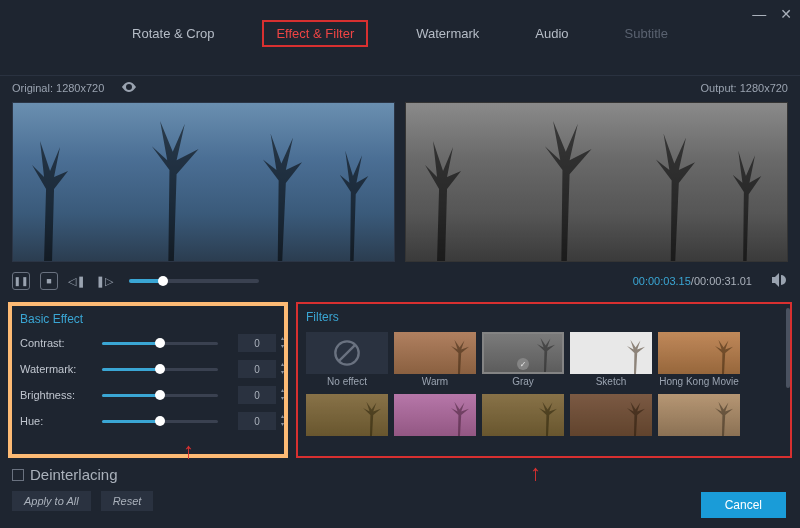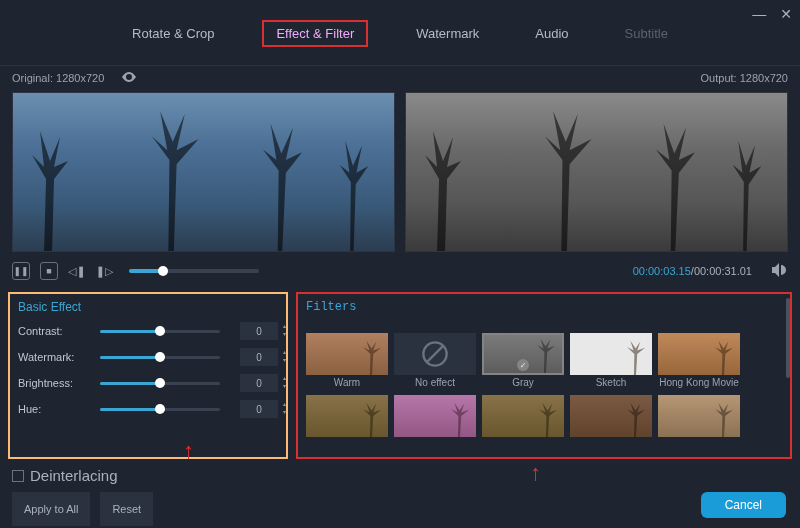--- a/index.html
+++ b/index.html
@@ -1,23 +1,23 @@
 <!DOCTYPE html>
 <html><head>
 <meta charset="utf-8">
 <style>
 * { margin: 0; padding: 0; box-sizing: border-box; font-family: Arial, sans-serif; }
 body { background: #1e2530; color: #aab1bb; width: 800px; height: 528px; overflow: hidden; font-size: 12px; }
 
 .window-controls { position: absolute; top: 6px; right: 8px; display: flex; gap: 14px; z-index: 10; }
 .window-controls span { color: #aab1bb; cursor: pointer; font-size: 14px; }
 
-.tabs { display: flex; justify-content: center; gap: 40px; padding: 20px 0 18px; border-bottom: 1px solid #2a3240; }
+.tabs { display: flex; justify-content: center; gap: 40px; padding: 20px 0 28px; border-bottom: 1px solid #2a3240; }
 .tab { color: #b5bcc6; padding: 6px 8px; cursor: pointer; font-size: 13px; }
-.tab.active { color: #f0abfc; border: 2px solid #d83030; padding: 4px 12px; }
+.tab.active { color: #ef4444; border: 2px solid #d83030; padding: 4px 12px; }
 .tab.disabled { color: #5a6270; }
 
 .info-bar { display: flex; justify-content: space-between; align-items: center; padding: 6px 12px; font-size: 11px; color: #9aa3b0; }
 .info-bar .file { position: absolute; left: 50%; transform: translateX(-50%); }
 .eye { margin-left: 14px; }
 
 .previews { display: flex; gap: 10px; padding: 2px 12px; }
 .preview { flex: 1; height: 160px; background: linear-gradient(to bottom, #6a8fb0 0%, #4b6f95 35%, #3a5a7a 70%, #2b3d50 100%); position: relative; overflow: hidden; border: 1px solid #2b3545; }
 .preview.gray { filter: grayscale(1); }
 .palm { position: absolute; bottom: 0; background: rgba(0,0,0,0.55); }
@@ -31,60 +31,60 @@
 .nav-btn { color: #9aa3b0; font-size: 11px; cursor: pointer; }
 .progress { flex: 0 0 130px; height: 4px; background: #3a4150; border-radius: 2px; position: relative; margin-left: 6px; }
 .progress::before { content: ''; position: absolute; left: 0; top: 0; height: 100%; width: 26%; background: #3aa6d4; border-radius: 2px; }
 .progress::after { content: ''; position: absolute; left: 26%; top: -3px; width: 10px; height: 10px; background: #fff; border-radius: 50%; transform: translateX(-50%); }
 .time { margin-left: auto; font-size: 11px; }
 .time .cur { color: #3aa6d4; padding-left: 24px; }
 .vol { margin-left: 10px; color: #9aa3b0; font-size: 14px; }
 
 .panels { display: flex; padding: 4px 8px; gap: 8px; position: relative; }
 
-.basic { width: 280px; border: 2px solid #fdba74; padding: 6px 8px 4px; }
+.basic { width: 280px; border: 4px solid #fdba74; padding: 6px 8px 4px; }
 .basic h4 { color: #3aa6d4; font-size: 12px; font-weight: normal; margin-bottom: 8px; }
 .slider-row { display: flex; align-items: center; margin-bottom: 8px; gap: 20px; }
 .slider-row label { width: 62px; font-size: 11px; color: #c0c6cf; }
 .slider { flex: 1; height: 3px; background: #3a4150; border-radius: 2px; position: relative; }
 .slider::before { content: ''; position: absolute; left: 0; width: 50%; height: 100%; background: #3aa6d4; border-radius: 2px; }
 .slider::after { content: ''; position: absolute; left: 50%; top: -4px; width: 10px; height: 10px; background: #fff; border-radius: 50%; transform: translateX(-50%); }
 .val { width: 38px; height: 18px; background: #2a3240; display: flex; align-items: center; justify-content: center; font-size: 10px; position: relative; }
 .spinner { position: absolute; right: -8px; top: 0; display: flex; flex-direction: column; font-size: 6px; line-height: 8px; color: #8a92a0; }
 
 .filters { flex: 1; border: 2px solid #d83030; padding: 6px 8px; }
-.filters h4 { color: #3aa6d4; font-size: 12px; font-weight: normal; margin-bottom: 19px; font-family: Liberation Mono, monospace; }
+.filters h4 { color: #3aa6d4; font-size: 12px; font-weight: normal; margin-bottom: 8px; }
 .filter-grid { display: flex; gap: 6px; flex-wrap: wrap; }
 .filter-item { width: 82px; text-align: center; }
 .thumb { width: 82px; height: 42px; background: linear-gradient(to bottom, #b08060, #8a6040); position: relative; overflow: hidden; }
 .thumb.none { background: #2a3240; display: flex; align-items: center; justify-content: center; }
 .thumb.none svg { width: 28px; height: 28px; }
 .thumb.selected { border: 2px solid #3aa6d4; filter: grayscale(1) brightness(0.9); }
 .thumb .check { position: absolute; bottom: 2px; left: 50%; transform: translateX(-50%); width: 12px; height: 12px; background: #3aa6d4; border-radius: 50%; display: flex; align-items: center; justify-content: center; font-size: 8px; color: #fff; }
 .thumb.sketch { background: #e8e8e8; }
 .thumb.hk { filter: sepia(0.3) saturate(1.4); }
 .thumb.row2 { filter: hue-rotate(20deg) brightness(0.85); }
 .thumb .mini-palm { position: absolute; right: 6px; bottom: 0; width: 20px; height: 35px; background: rgba(50,30,10,0.5); clip-path: polygon(40% 100%, 42% 40%, 5% 20%, 38% 30%, 22% 2%, 48% 24%, 72% 4%, 56% 30%, 95% 22%, 56% 40%, 50% 100%); }
 .filter-item span { font-size: 10px; color: #9aa3b0; display: block; margin-top: 2px; height: 12px; }
 
 .scrollbar { position: absolute; right: 10px; top: 10px; width: 4px; height: 80px; background: #4a5260; border-radius: 2px; }
 
 .bottom-controls { display: flex; align-items: center; padding: 4px 12px; gap: 10px; }
 .check-row { display: flex; align-items: center; gap: 6px; font-size: 15px; }
 .check-row .cb { width: 12px; height: 12px; border: 1px solid #6a7280; }
-.btn-small { background: #2a3240; padding: 11px 12px; font-size: 11px; color: #aab1bb; cursor: pointer; border: none; }
+.btn-small { background: #2a3240; padding: 4px 12px; font-size: 11px; color: #aab1bb; cursor: pointer; border: none; font-style: italic; }
 
 .arrows { position: absolute; color: #d83030; font-size: 22px; font-weight: bold; }
 .arrow1 { left: 183px; top: 438px; }
 .arrow2 { left: 530px; top: 460px; }
 
 .footer { position: absolute; bottom: 10px; right: 14px; display: flex; gap: 10px; }
 .btn-main { padding: 6px 24px; font-size: 12px; border: none; cursor: pointer; }
 .ok { background: #1a9cd8; color: #fff; outline: 2px solid #d83030; outline-offset: 2px; }
-.cancel { background: #1a9cd8; color: #fff; border-radius: 6px; }
+.cancel { background: #1a9cd8; color: #fff; }
 </style>
 </head>
 <body>
 
 <div class="window-controls">
   <span>—</span>
   <span>✕</span>
 </div>
 
 <div class="tabs">
@@ -172,35 +172,35 @@
           <span>0</span>
           <span class="spinner">▴<br>▾</span>
         </div>
     </div>
   </div>
 
   <div class="filters">
     <h4>Filters</h4>
     <div class="filter-grid">
       <div class="filter-item">
-          <div class="thumb">
-            <div class="mini-palm"></div>
-          </div>
-          <span>Warm</span>
-        </div>
-      <div class="filter-item">
           <div class="thumb none">
             <svg viewBox="0 0 24 24">
               <circle cx="12" cy="12" r="10" stroke="#6a7280" stroke-width="2" fill="none"></circle>
               <line x1="5" y1="19" x2="19" y2="5" stroke="#6a7280" stroke-width="2"></line>
             </svg>
           </div>
           <span>No effect</span>
         </div>
       <div class="filter-item">
+          <div class="thumb">
+            <div class="mini-palm"></div>
+          </div>
+          <span>Warm</span>
+        </div>
+      <div class="filter-item">
           <div class="thumb selected">
             <div class="mini-palm"></div>
             <div class="check">✓</div>
           </div>
           <span>Gray</span>
         </div>
       <div class="filter-item">
           <div class="thumb sketch">
             <div class="mini-palm"></div>
           </div>

